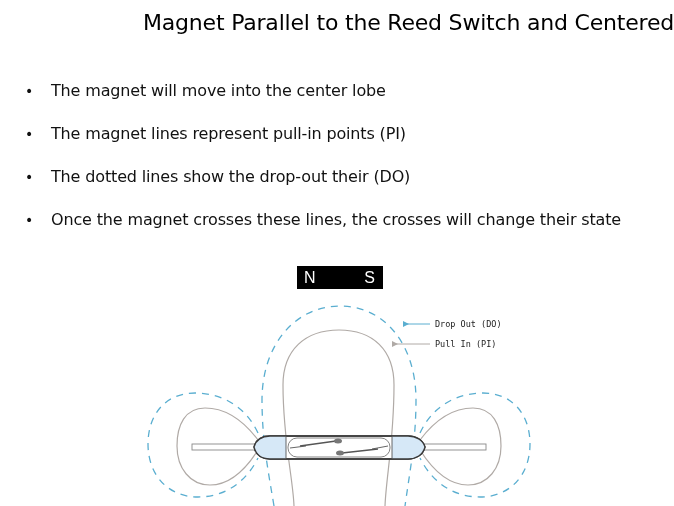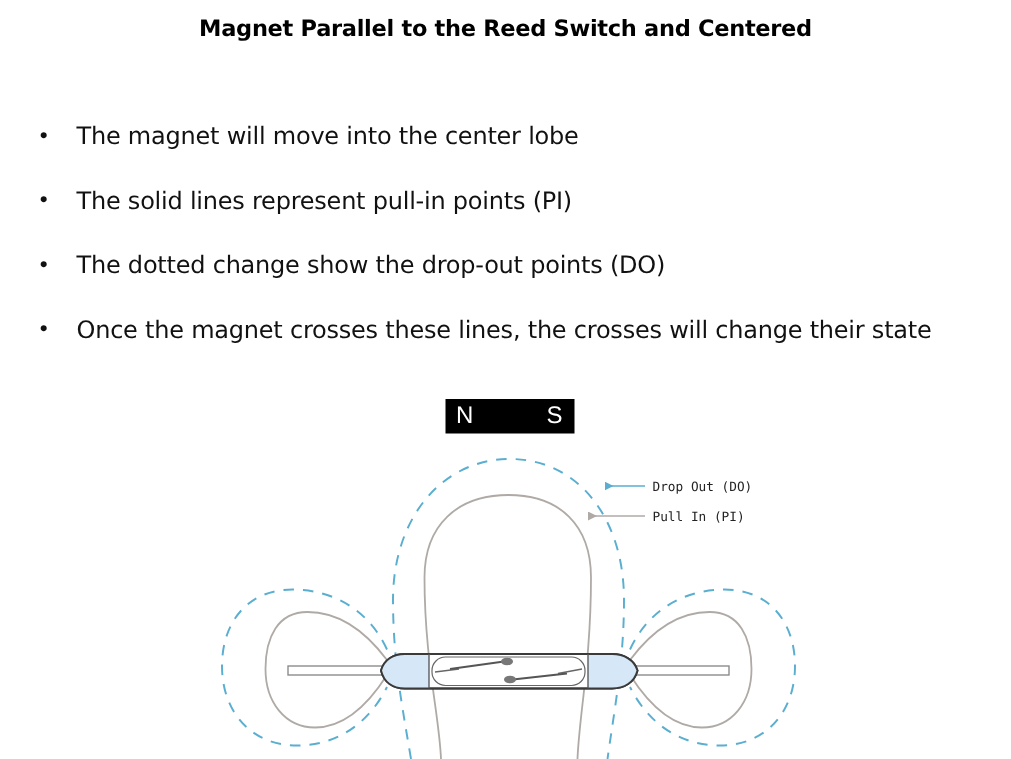--- a/index.html
+++ b/index.html
@@ -1,19 +1,19 @@
 <!DOCTYPE html>
 <html><head>
 <meta charset="utf-8">
 <style>
   html, body { margin: 0; padding: 0; background: #ffffff; }
   body { width: 674px; height: 506px; position: relative; overflow: hidden; font-family: "DejaVu Sans", sans-serif; }
   .title {
-    position: absolute; left: 0; top: 10px; width: 674px; text-align: center;
-    font-family: "DejaVu Sans", sans-serif; font-weight: bold; font-size: 15px; color: #000;
+    position: absolute; left: 0; top: 10px; width: 674px; text-align: right;
+    font-family: "DejaVu Sans", sans-serif; font-weight: normal; font-size: 22px; color: #000;
     letter-spacing: -0.2px;
   }
   .bullets { position: absolute; left: 0; top: 80px; margin: 0; padding: 0; list-style: none; }
   .bullet { position: relative; height: 43px; font-size: 16px; color: #111; line-height: 22px; }
   .bullet .dot { position: absolute; left: 25px; top: 0; font-size: 14px; }
   .bullet .txt { position: absolute; left: 51px; top: 0; white-space: nowrap; letter-spacing: -0.15px; }
   .magnet {
     position: absolute; left: 297px; top: 266px; width: 86px; height: 23px; background: #000;
   }
   .magnet .pole { position: absolute; top: 1px; color: #fff; font-size: 16px; line-height: 22px; font-family: "Liberation Sans", sans-serif; }
@@ -27,25 +27,25 @@
 
 <div class="title">Magnet Parallel to the Reed Switch and Centered</div>
 
 <ul class="bullets">
   <li class="bullet">
     <span class="dot">•</span>
     <span class="txt">The magnet will move into the center lobe</span>
   </li>
   <li class="bullet">
     <span class="dot">•</span>
-    <span class="txt">The solid lines represent pull-in points (PI)</span>
+    <span class="txt">The magnet lines represent pull-in points (PI)</span>
   </li>
   <li class="bullet">
     <span class="dot">•</span>
-    <span class="txt">The dotted change show the drop-out points (DO)</span>
+    <span class="txt">The dotted lines show the drop-out their (DO)</span>
   </li>
   <li class="bullet">
     <span class="dot">•</span>
     <span class="txt">Once the magnet crosses these lines, the crosses will change their state</span>
   </li>
 </ul>
 
 <div class="magnet">
   <span class="pole n">N</span>
   <span class="pole s">S</span>

